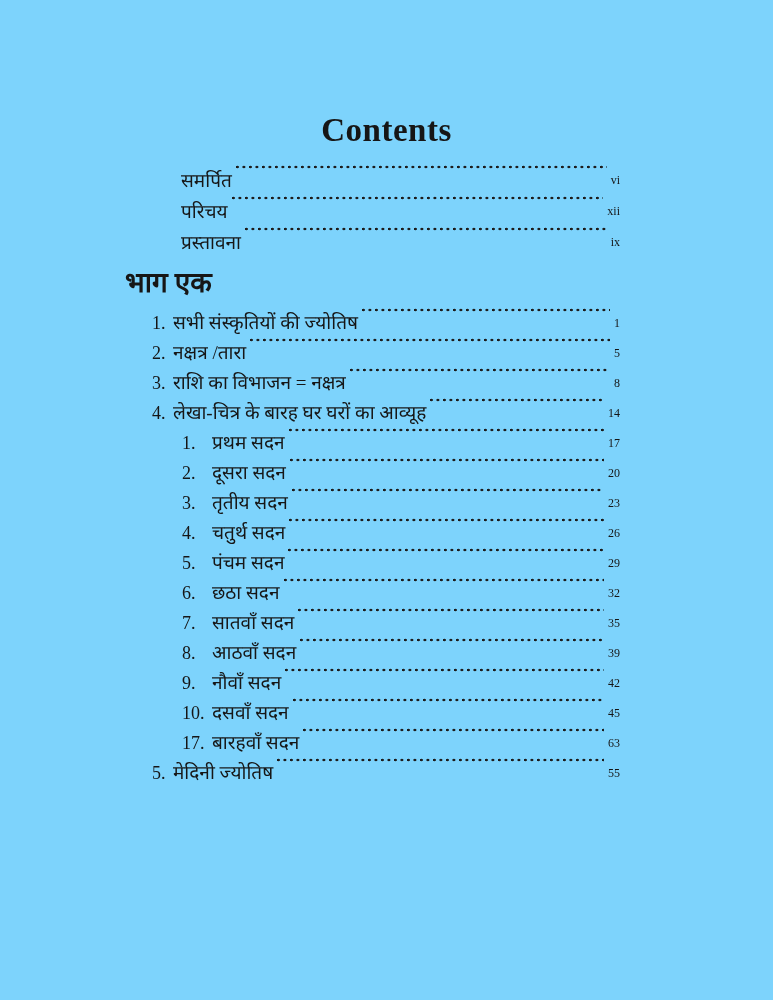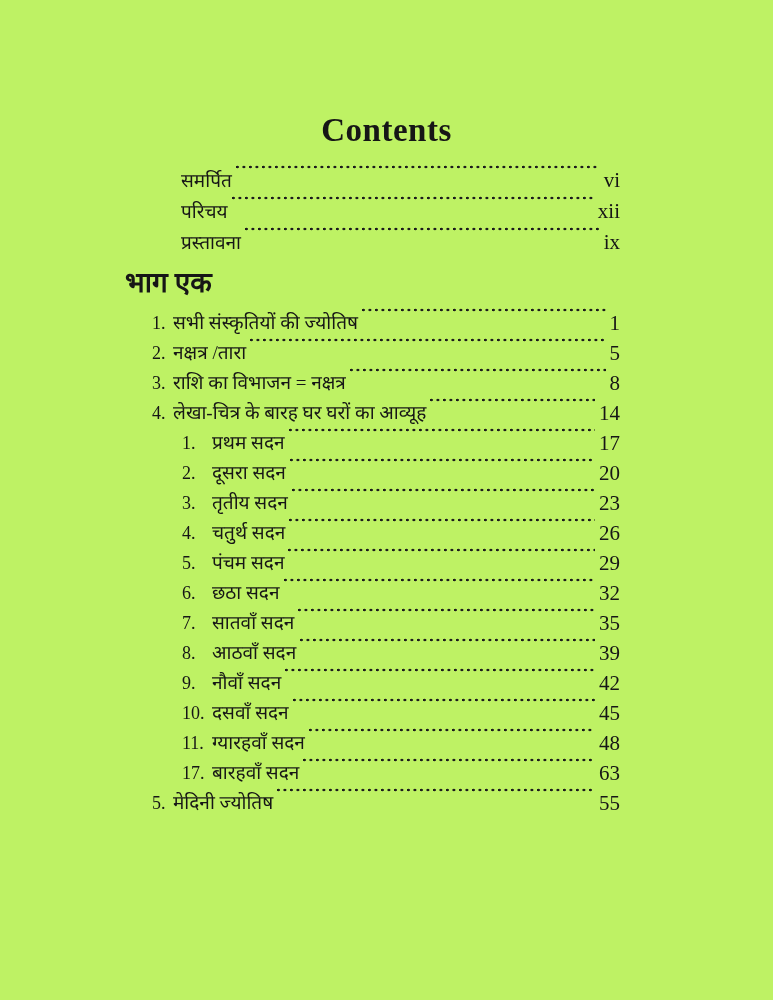--- a/index.html
+++ b/index.html
@@ -1,21 +1,21 @@
 <!DOCTYPE html>
 <html><head>
 <meta charset="utf-8">
 <style>
   html, body { margin: 0; padding: 0; background: #e8e8e8; }
   .page {
     position: relative;
     width: 773px;
     height: 1000px;
     margin: 0 auto;
-    background: #bef264;
+    background: #7dd3fc;
     box-sizing: border-box;
     padding-top: 111px;
     overflow: hidden;
     font-family: "Liberation Serif", "DejaVu Serif", serif;
     color: #161616;
   }
   .title {
     margin: 0 0 16px 0;
     text-align: center;
     font-size: 33px;
@@ -43,21 +43,21 @@
     flex: 1 1 auto;
     height: 4px;
     margin: 0 4px 0 2px;
     background-image: radial-gradient(circle at 1.4px 2px, #1c1c1c 1.15px, rgba(0,0,0,0) 1.6px);
     background-size: 6.5px 4px;
     background-repeat: repeat-x;
     background-position: left bottom;
   }
   .row .pg {
     flex: 0 0 auto;
-    font-size: 21px;
+    font-size: 12px;
   }
   .front-block {
     margin-left: 181px;
     width: 439px;
   }
   .front-block .row { line-height: 31px; }
   .part-heading {
     margin: 8px 0 8px 125px;
     font-size: 28px;
     line-height: 34px;
@@ -182,26 +182,20 @@
       <span class="leader"></span>
       <span class="pg">42</span>
     </div>
     <div class="row l2">
       <span class="num">10.</span>
       <span class="label">दसवाँ सदन</span>
       <span class="leader"></span>
       <span class="pg">45</span>
     </div>
     <div class="row l2">
-      <span class="num">11.</span>
-      <span class="label">ग्यारहवाँ सदन</span>
-      <span class="leader"></span>
-      <span class="pg">48</span>
-    </div>
-    <div class="row l2">
       <span class="num">17.</span>
       <span class="label">बारहवाँ सदन</span>
       <span class="leader"></span>
       <span class="pg">63</span>
     </div>
 
     <div class="row l1">
       <span class="num">5.</span>
       <span class="label">मेदिनी ज्योतिष</span>
       <span class="leader"></span>

